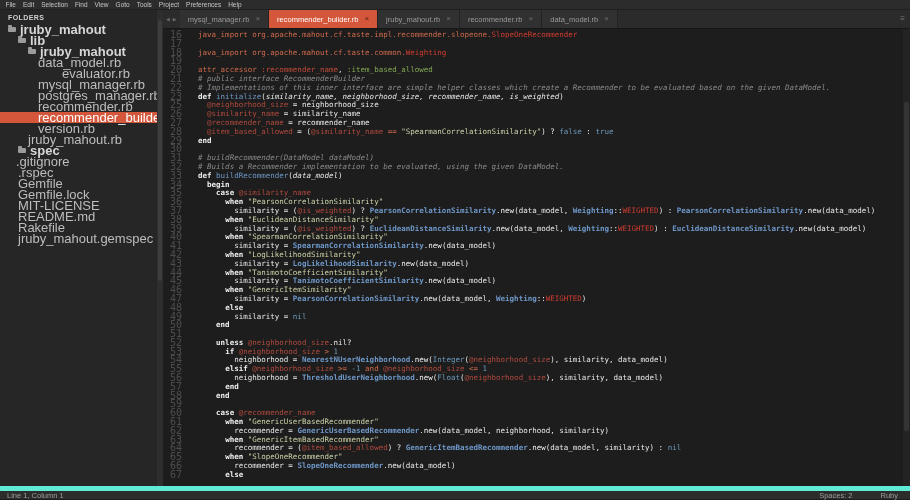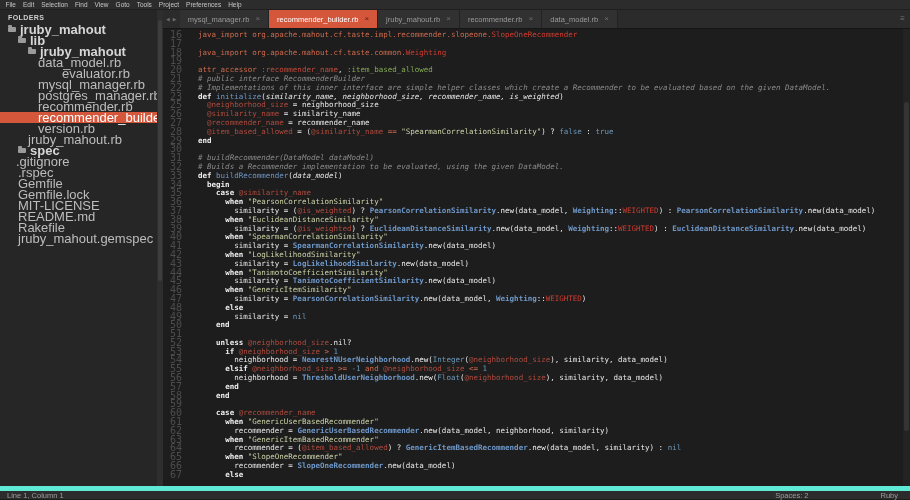--- a/index.html
+++ b/index.html
@@ -89,21 +89,21 @@
   .t-param{color:#e8e8e8;font-style:italic;}
   .t-bld{color:#f0f0f0;font-weight:normal;}
   .v-scroll{position:absolute;top:0;right:0;width:7px;height:100%;background:#232323;}
   .v-scroll .thumb{position:absolute;top:16%;left:1px;width:5px;height:72%;background:#343434;border-radius:2px;}
   
   .statusbar{
     height:13px;background:#2c2c2c;border-top:5px solid #5eead4;
     display:flex;align-items:center;font-size:7.5px;color:#9b9b9b;
     padding:0 12px 0 7px;
   }
-  .sb-right{margin-left:auto;display:flex;gap:72px;}
+  .sb-right{margin-left:auto;display:flex;gap:28px;}
 </style>
 </head>
 <body>
 
 <div class="menubar" id="menubar">
     <span class="menu-item">File</span>
     <span class="menu-item">Edit</span>
     <span class="menu-item">Selection</span>
     <span class="menu-item">Find</span>
     <span class="menu-item">View</span>

